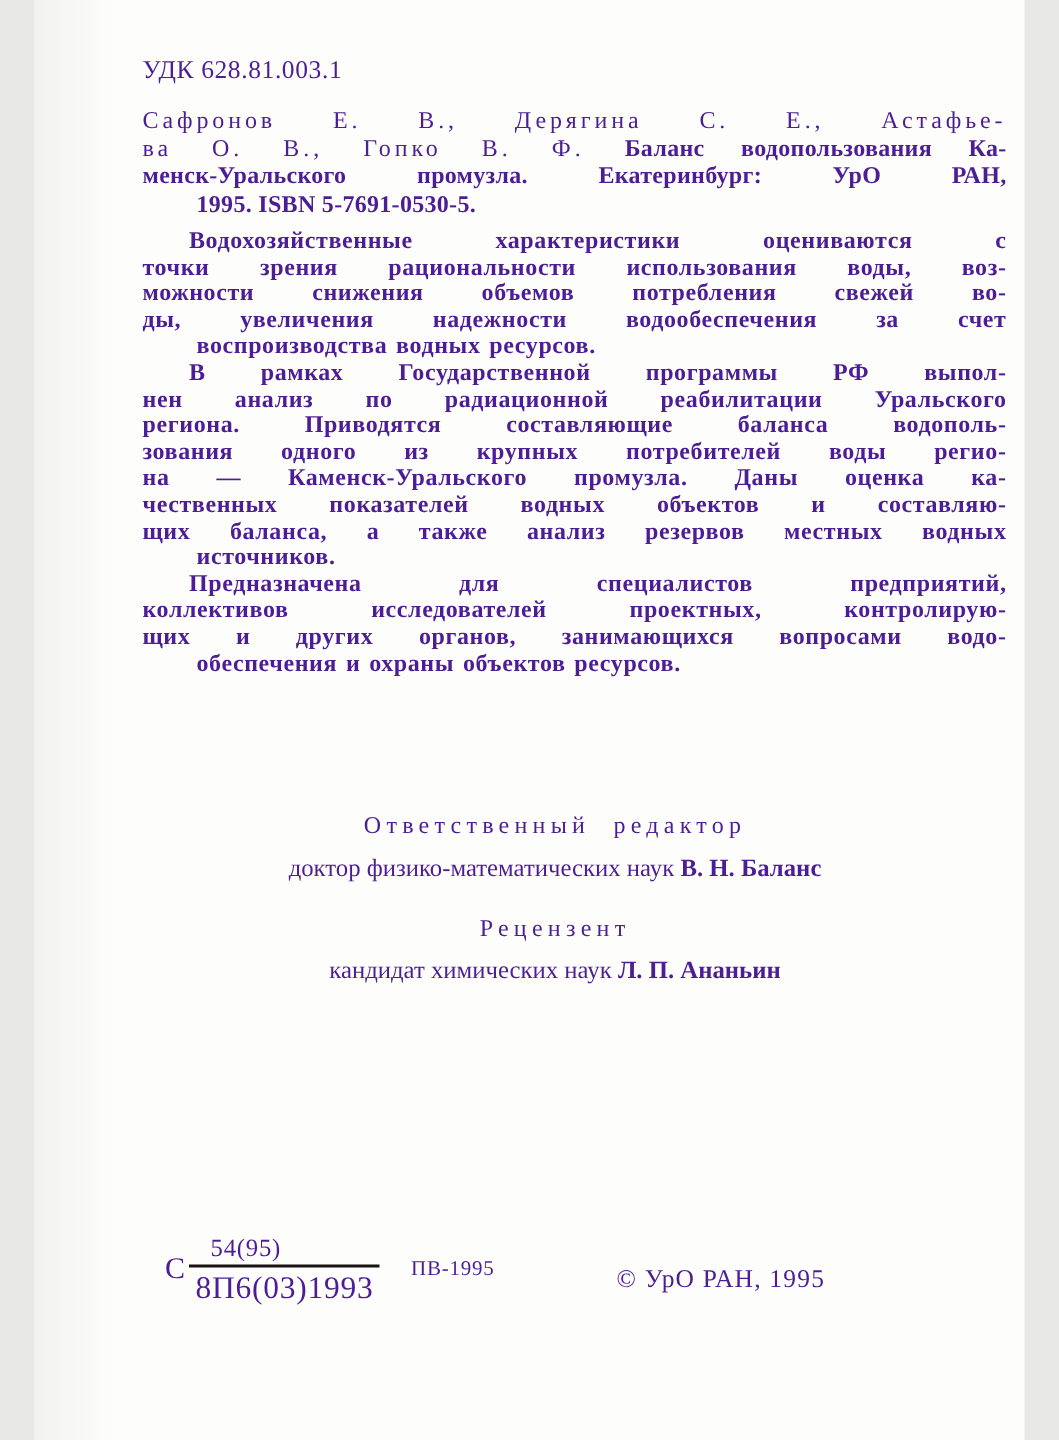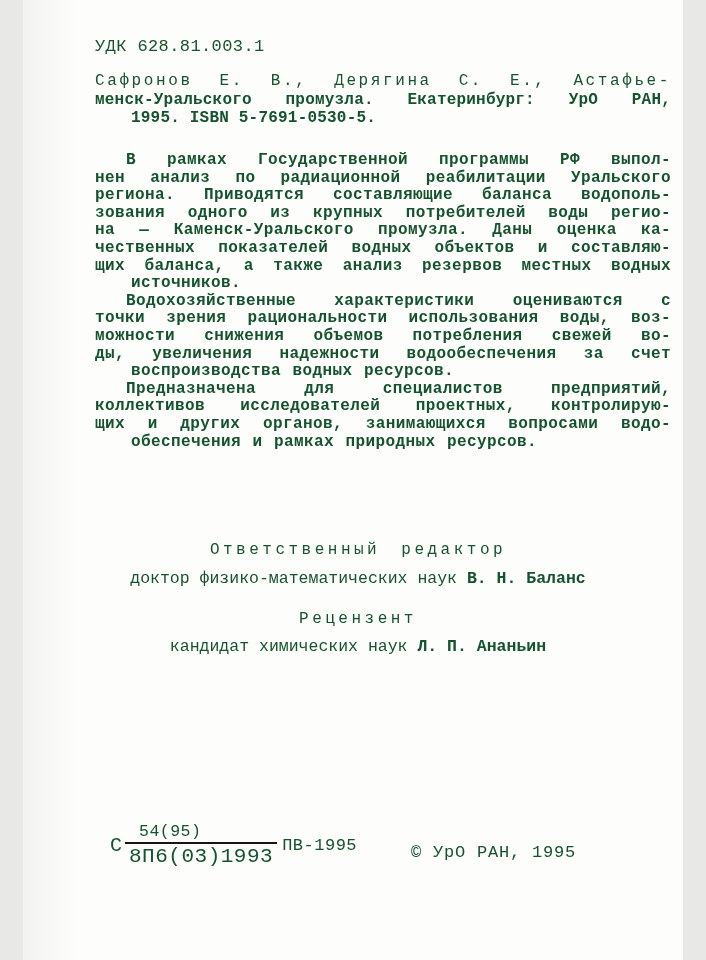--- a/index.html
+++ b/index.html
@@ -2,22 +2,22 @@
 <html><head>
 <meta charset="utf-8">
 <style>
   html, body { margin: 0; padding: 0; background: #e8e8e6; }
   .page {
     position: relative;
     width: 660px;
     height: 960px;
     margin: 0 auto;
     background: #fdfdfb;
-    font-family: Liberation Mono, monospace;
-    color: #14532d;
+    font-family: Liberation Serif, serif;
+    color: #4c1d95;
     overflow: hidden;
   }
   .page::before {
     content: "";
     position: absolute;
     inset: 0;
     background: linear-gradient(90deg, rgba(0,0,0,0.045), rgba(0,0,0,0) 55px);
     pointer-events: none;
   }
 
@@ -48,21 +48,21 @@
   }
 
   .tline { text-align: justify; text-align-last: justify; }
   .tline.last { text-align-last: left; margin-left: 36px; }
   .tline.indent { text-indent: 31px; }
   .run-spaced { letter-spacing: 2.6px; }
   .run-bold { font-weight: bold; letter-spacing: 0.2px; }
 
   .middle {
     position: absolute;
-    left: 4px; top: 541px;
+    left: 16px; top: 541px;
     width: 662px;
     text-align: center;
     font-size: 16px;
     line-height: 19px;
   }
   .heading-spaced { letter-spacing: 3.5px; word-spacing: 8px; }
   .editor-line { margin-top: 9px; font-size: 16.5px; }
   .reviewer-heading { margin-top: 22px; }
   .reviewer-line { margin-top: 8px; font-size: 16.5px; }
   .person-name { font-weight: bold; }
@@ -78,65 +78,66 @@
   .classification {
     position: absolute;
     left: 87px; top: 822px;
     display: flex;
     align-items: center;
   }
   .class-letter { font-size: 20px; margin-right: 3px; }
   .fraction { display: inline-block; text-align: left; }
   .fraction .num { display: block; font-size: 16.5px; padding: 0 14px 1px; letter-spacing: 0.5px; }
   .fraction .den { display: block; font-size: 21px; border-top: 2px solid #171412; padding: 1px 4px 0; letter-spacing: 0.5px; }
-  .class-suffix { font-size: 17px; margin-left: 5px; letter-spacing: 0.5px; }
+  .class-suffix { font-size: 14px; margin-left: 21px; letter-spacing: 0.5px; }
 
   .copyright {
     position: absolute;
     left: 388px; top: 843px;
     font-size: 17px;
     letter-spacing: 0.8px;
   }
 </style>
 </head>
 <body>
 
 <div class="page">
 
   <div class="udk">УДК 628.81.003.1</div>
 
   <div class="bib">
       <div class="tline"><span class="run-spaced">Сафронов Е. В., Дерягина С. Е., Астафье-</span></div>
+      <div class="tline"><span class="run-spaced">ва О. В., Гопко В. Ф. </span><span class="run-bold">Баланс водопользования Ка-</span></div>
       <div class="tline"><span class="run-bold">менск-Уральского промузла. Екатеринбург: УрО РАН,</span></div>
       <div class="tline last"><span class="run-bold">1995. ISBN 5-7691-0530-5.</span></div>
     </div>
 
   <div class="annotation">
+    <div>
+        <div class="tline indent"><span>Водохозяйственные характеристики оцениваются с</span></div>
+        <div class="tline"><span>точки зрения рациональности использования воды, воз-</span></div>
+        <div class="tline"><span>можности снижения объемов потребления свежей во-</span></div>
+        <div class="tline"><span>ды, увеличения надежности водообеспечения за счет</span></div>
+        <div class="tline last"><span>воспроизводства водных ресурсов.</span></div>
+      </div>
     <div>
         <div class="tline indent"><span>В рамках Государственной программы РФ выпол-</span></div>
         <div class="tline"><span>нен анализ по радиационной реабилитации Уральского</span></div>
         <div class="tline"><span>региона. Приводятся составляющие баланса водополь-</span></div>
         <div class="tline"><span>зования одного из крупных потребителей воды регио-</span></div>
         <div class="tline"><span>на — Каменск-Уральского промузла. Даны оценка ка-</span></div>
         <div class="tline"><span>чественных показателей водных объектов и составляю-</span></div>
         <div class="tline"><span>щих баланса, а также анализ резервов местных водных</span></div>
         <div class="tline last"><span>источников.</span></div>
       </div>
     <div>
-        <div class="tline indent"><span>Водохозяйственные характеристики оцениваются с</span></div>
-        <div class="tline"><span>точки зрения рациональности использования воды, воз-</span></div>
-        <div class="tline"><span>можности снижения объемов потребления свежей во-</span></div>
-        <div class="tline"><span>ды, увеличения надежности водообеспечения за счет</span></div>
-        <div class="tline last"><span>воспроизводства водных ресурсов.</span></div>
-      </div>
-    <div>
         <div class="tline indent"><span>Предназначена для специалистов предприятий,</span></div>
         <div class="tline"><span>коллективов исследователей проектных, контролирую-</span></div>
         <div class="tline"><span>щих и других органов, занимающихся вопросами водо-</span></div>
-        <div class="tline last"><span>обеспечения и рамках природных ресурсов.</span></div>
+        <div class="tline last"><span>обеспечения и охраны объектов ресурсов.</span></div>
       </div>
   </div>
 
   <div class="middle">
     <div class="heading-spaced">Ответственный редактор</div>
     <div class="editor-line">
       <span>доктор физико-математических наук </span><span class="person-name">В. Н. Баланс</span>
     </div>
     <div class="heading-spaced reviewer-heading">Рецензент</div>
     <div class="reviewer-line">

